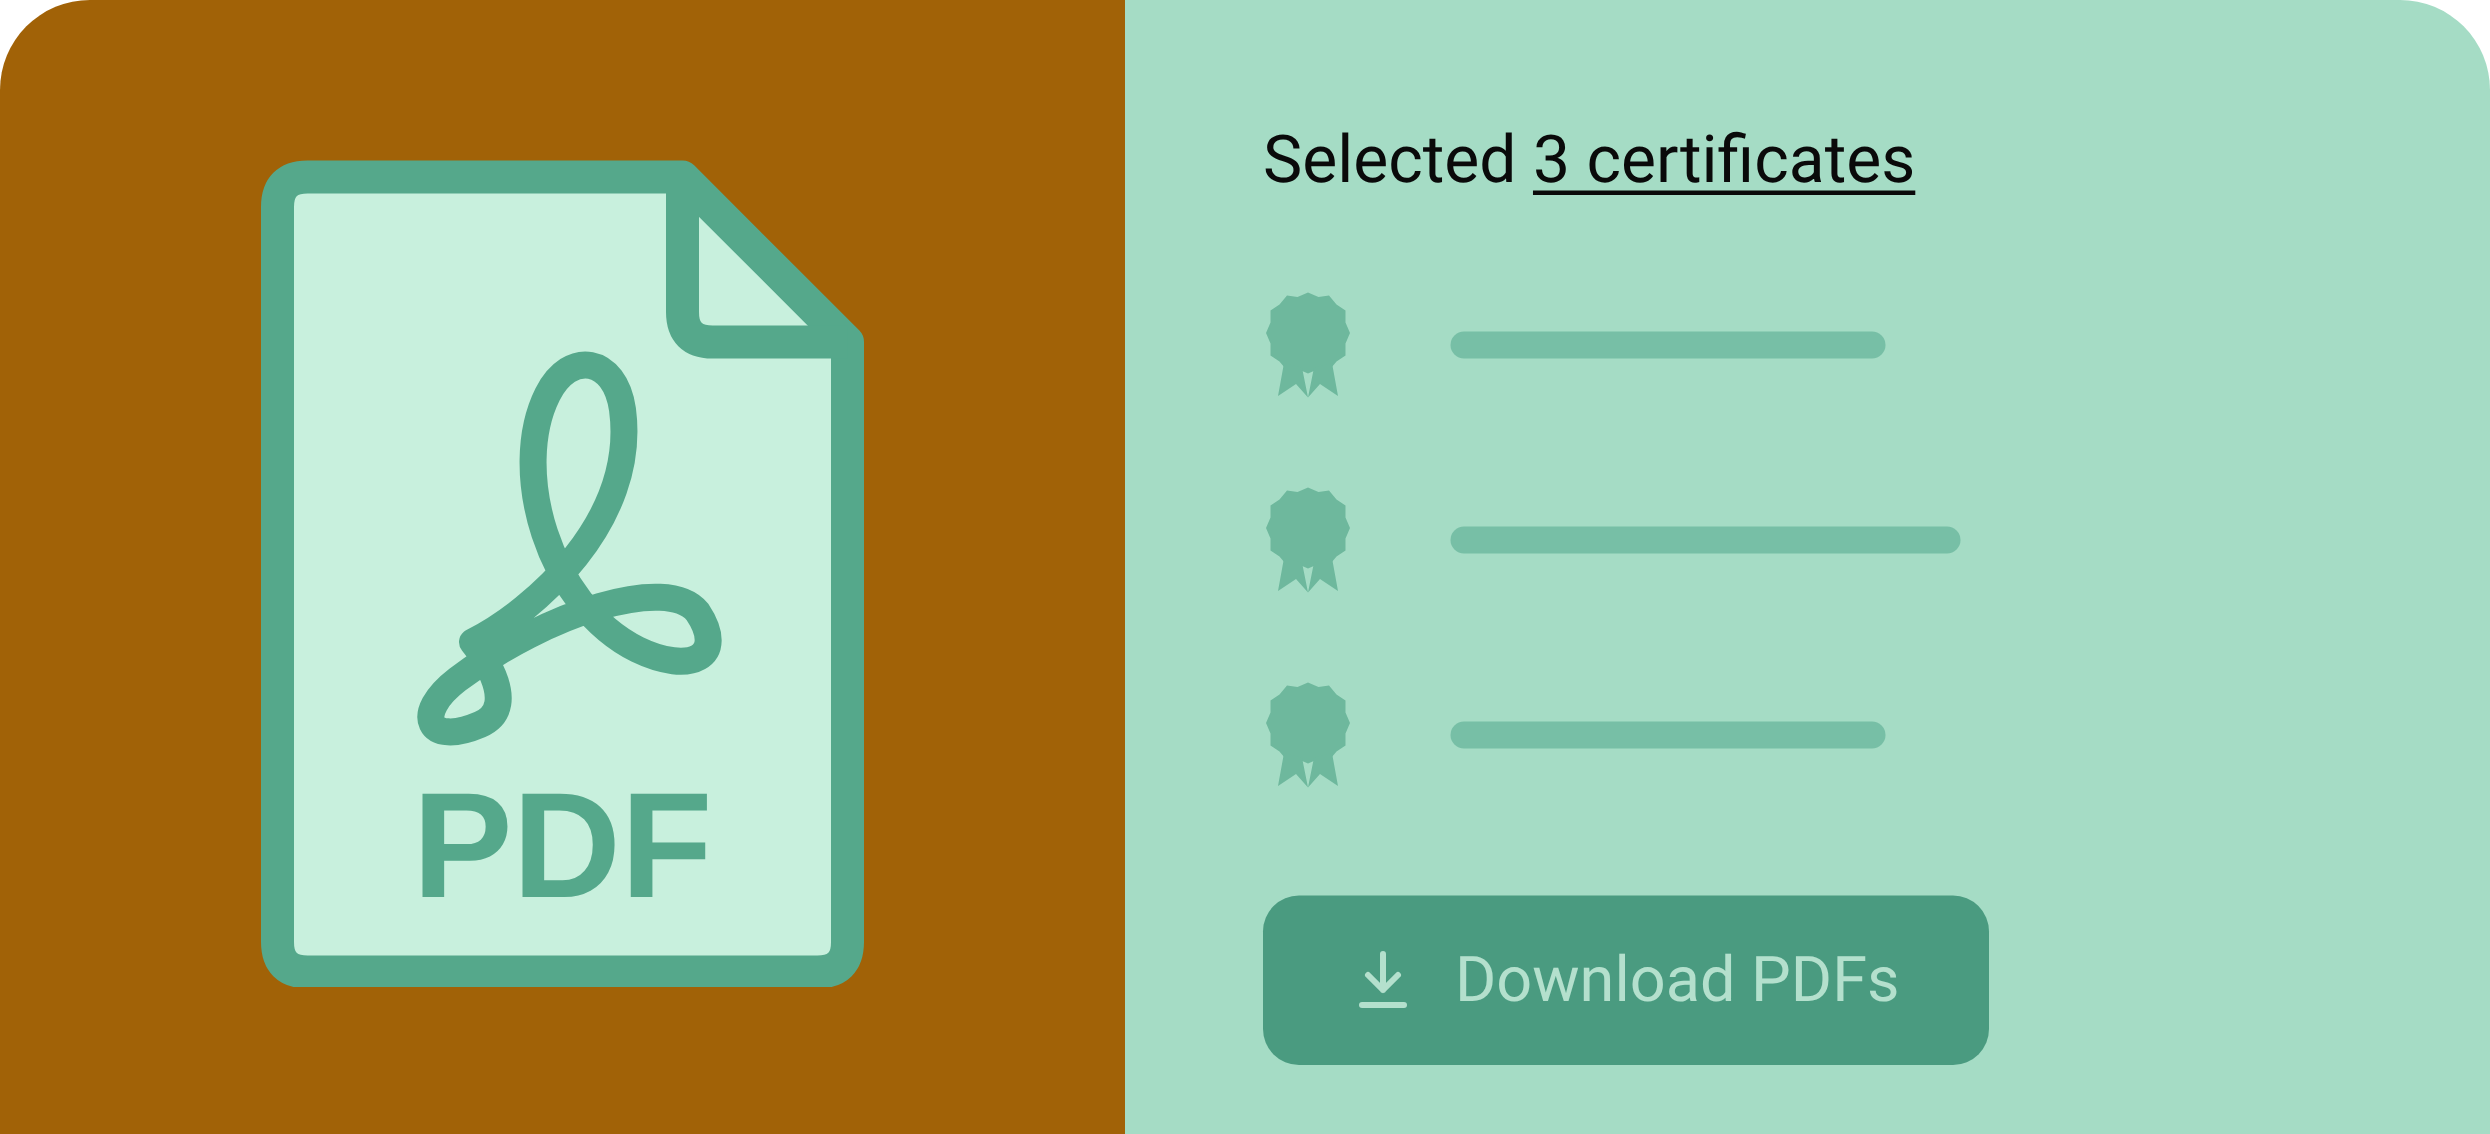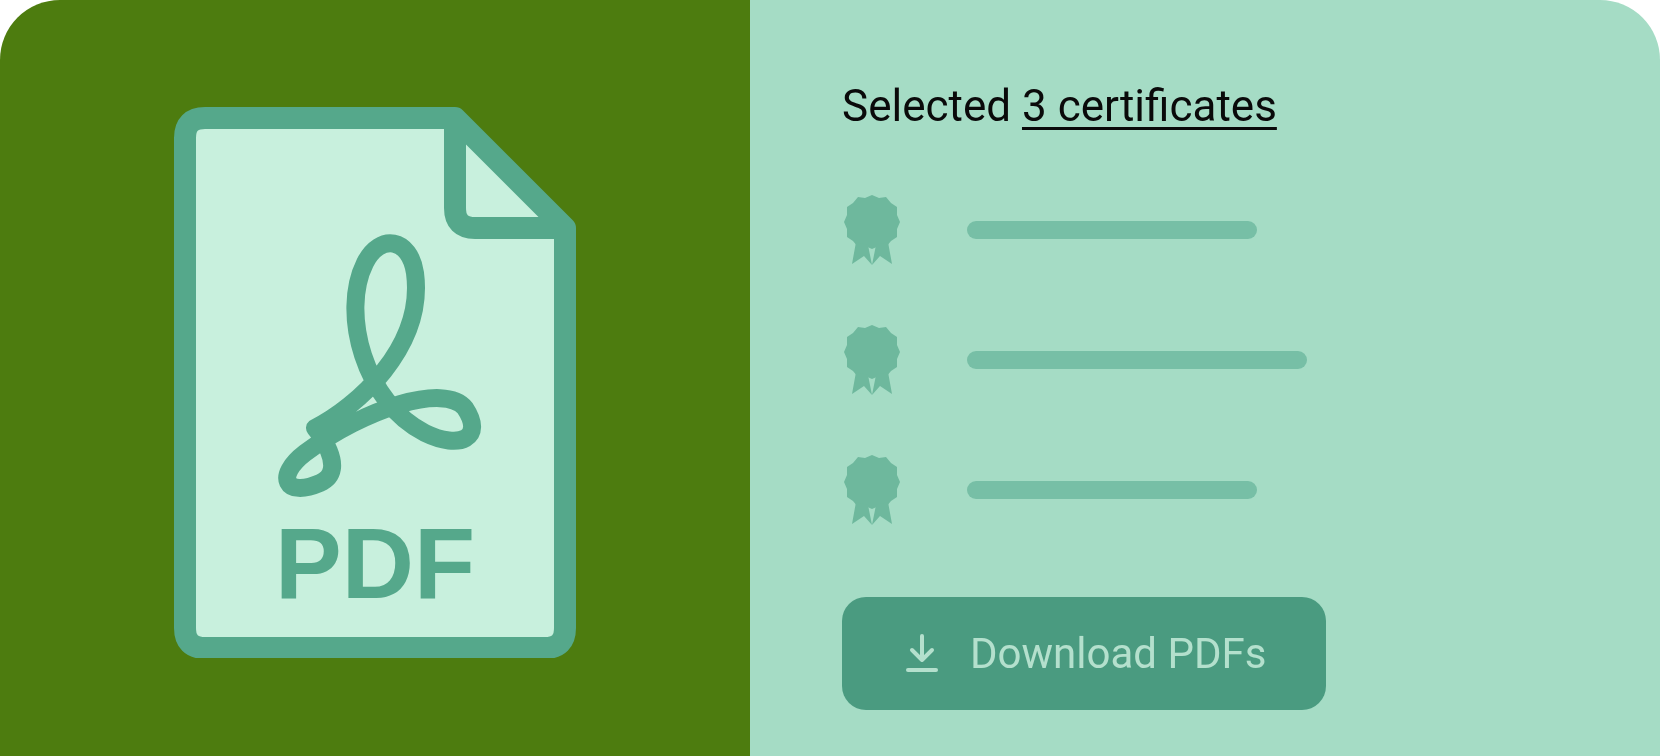--- a/index.html
+++ b/index.html
@@ -16,21 +16,21 @@
     }
     .container {
       display: flex;
       width: 100%;
       height: 100%;
       border-radius: 60px 60px 0 0;
       overflow: hidden;
     }
     .left-panel {
       width: 750px;
-      background: #4d7c0f;
+      background: #a16207;
       display: flex;
       align-items: center;
       justify-content: center;
       padding: 50px;
     }
     .right-panel {
       flex: 1;
       background: #a5dcc5;
       padding: 80px 80px 40px 92px;
       display: flex;

